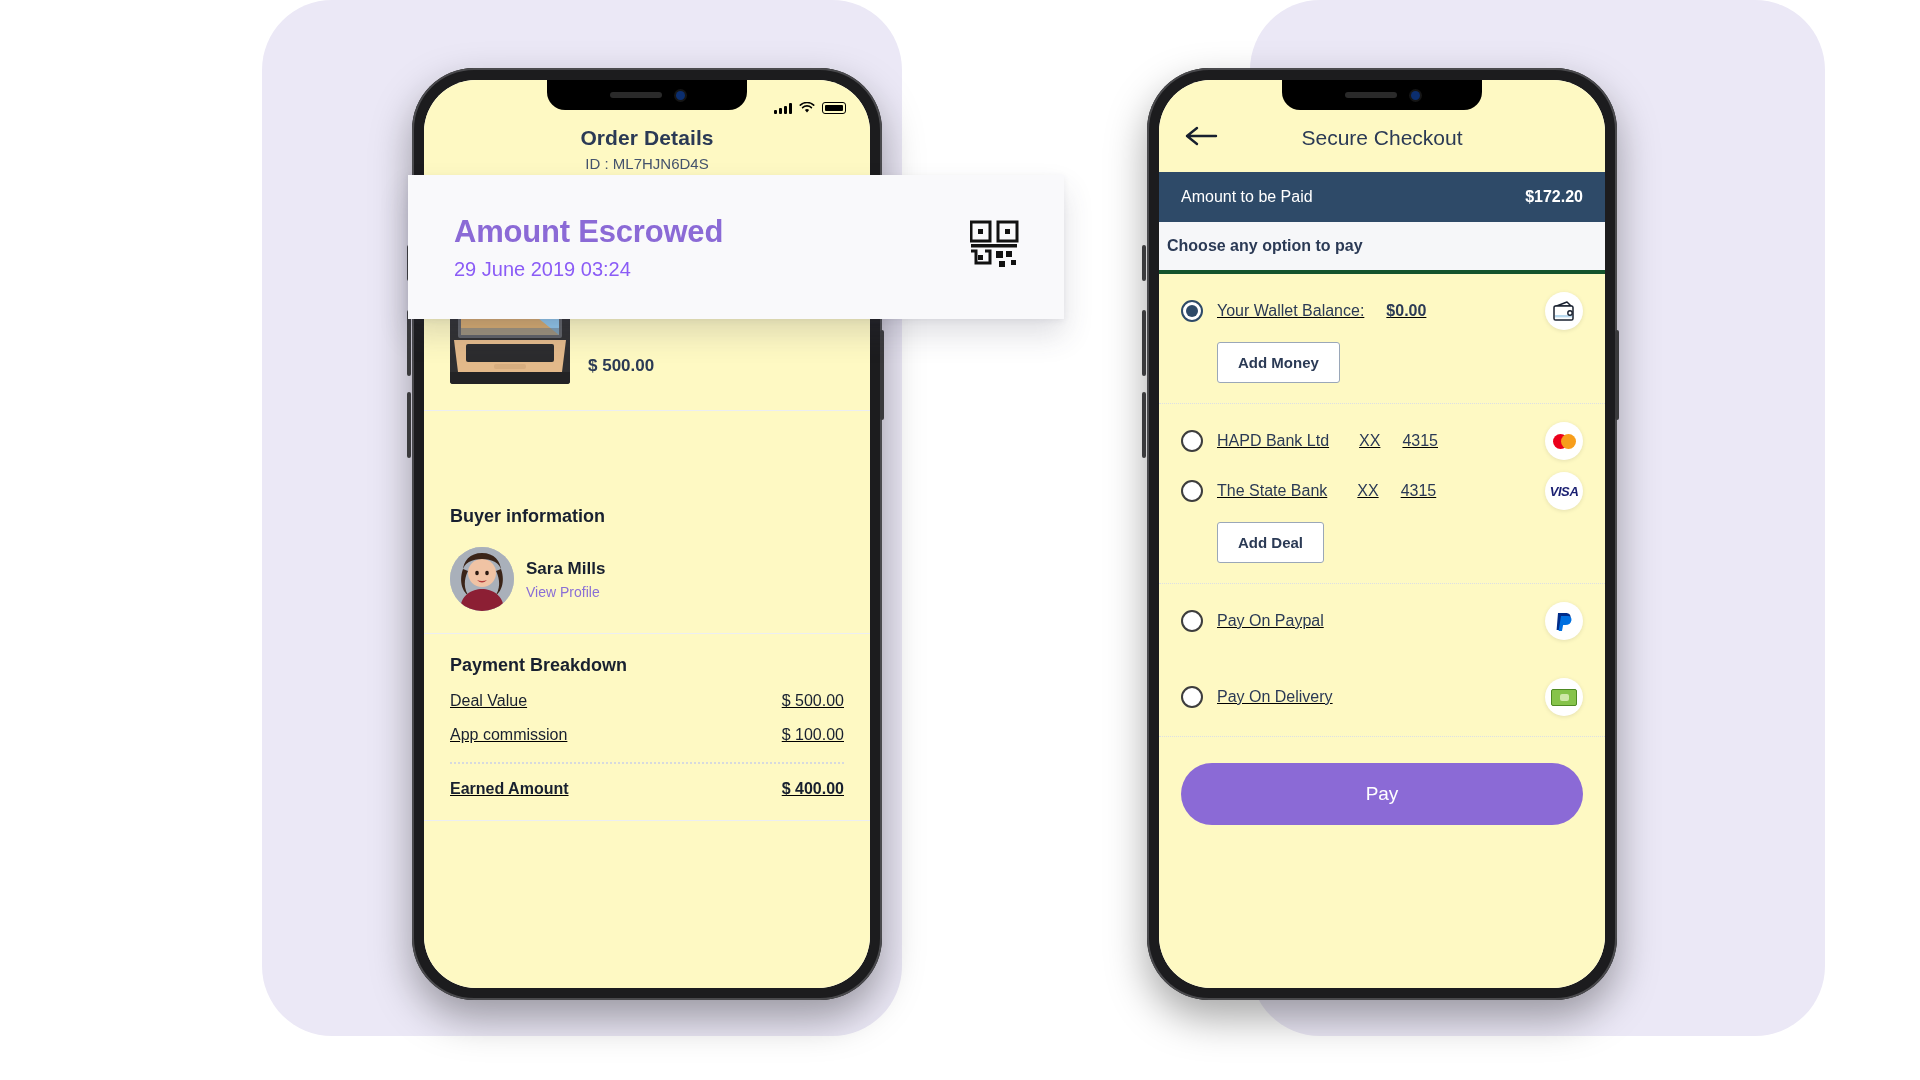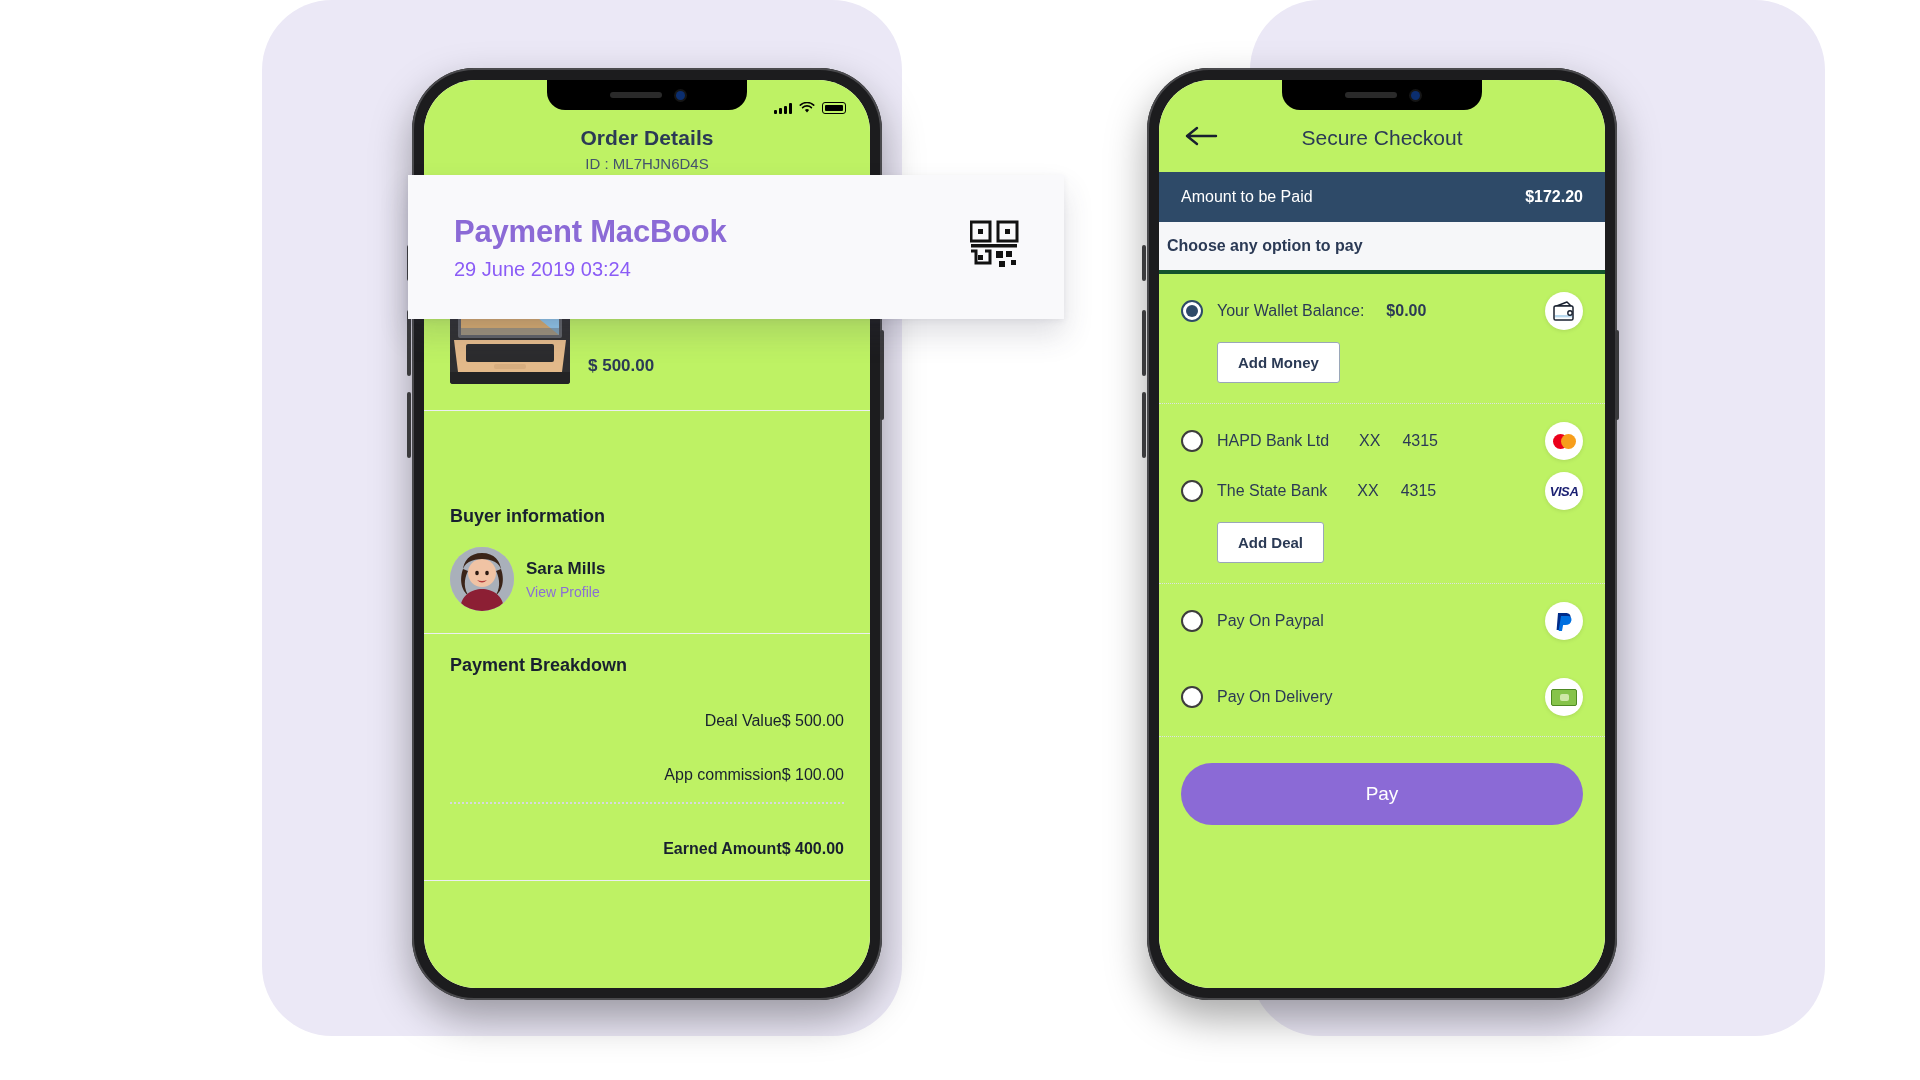--- a/index.html
+++ b/index.html
@@ -65,21 +65,21 @@
     display: flex; align-items: center; gap: 7px; z-index: 28;
   }
   .bars { display: flex; align-items: flex-end; gap: 2px; height: 11px; }
   .bars i { display: block; width: 3px; background: #000; border-radius: 1px; }
   .bars i:nth-child(1){height:4px}.bars i:nth-child(2){height:6px}
   .bars i:nth-child(3){height:8px}.bars i:nth-child(4){height:11px}
   .batt { width: 24px; height: 12px; border: 1.6px solid #000; border-radius: 3px; padding: 1.6px; }
   .batt span { display: block; width: 100%; height: 100%; background: #000; border-radius: 1px; }
 
   
-  .screen { position: absolute; inset: 0; background: #bef264; }
+  .screen { position: absolute; inset: 0; background: #fef9c3; }
   .ld-header { padding-top: 46px; text-align: center; }
   .ld-title  { font-size: 21px; font-weight: 700; color: #2b3a55; letter-spacing: .1px; }
   .ld-id     { font-size: 15px; color: #44536d; margin-top: 5px; }
 
   .ld-product {
     position: absolute; left: 0; right: 0; top: 182px;
     display: flex; gap: 18px; padding: 14px 26px 26px 26px;
     border-bottom: 1px solid #eceef2;
   }
   .ld-thumb { width: 120px; height: 108px; border-radius: 3px; overflow: hidden; flex: none; position: relative; }
@@ -88,21 +88,21 @@
   .ld-price { font-size: 17px; font-weight: 700; color: #2b3a55; margin-top: 32px; }
 
   .sec { padding: 22px 26px; border-bottom: 1px solid #eceef2; }
   .sec-title { font-size: 18px; font-weight: 700; color: #18202f; }
 
   .buyer-row { display: flex; align-items: center; gap: 12px; margin-top: 20px; }
   .avatar { width: 64px; height: 64px; border-radius: 50%; overflow: hidden; flex: none; position: relative; background:#b9bfc9; }
   .buyer-name { font-size: 17px; font-weight: 700; color: #18202f; }
   .buyer-link { font-size: 14px; color: #8a6fd6; margin-top: 5px; cursor: pointer; }
 
-  .pb-row { display: flex; justify-content: flex-end; align-items: center; margin-top: 36px; }
+  .pb-row { display: flex; justify-content: space-between; align-items: center; margin-top: 16px; text-decoration: underline; }
   .pb-label { font-size: 16px; color: #18202f; }
   .pb-val   { font-size: 16px; color: #18202f; }
   .pb-row.total .pb-label, .pb-row.total .pb-val { font-weight: 700; }
   .pb-divider { border-top: 2px dotted #d6d9de; margin-top: 18px; }
 
   .cancel-bar {
     padding: 20px 26px; background: #f9fafc;
     border-bottom: 1px solid #eceef2;
   }
   .cancel-text { font-size: 16px; color: #8b8f98; cursor: pointer; }
@@ -132,21 +132,21 @@
     padding: 16px 22px; font-size: 16px;
   }
   .amount-val { font-weight: 600; }
 
   .choose-bar {
     background: #f6f7f9; padding: 15px 8px;
     font-size: 16px; font-weight: 700; color: #2b3a55;
     border-bottom: 4px solid #14532d;
   }
 
-  .opt-group { border-bottom: 1px dotted #dcdfe4; padding: 18px 22px 20px 22px; }
+  .opt-group { border-bottom: 1px dotted #dcdfe4; padding: 18px 22px 20px 22px; text-decoration: underline; }
   .opt-group.last { border-bottom: none; }
   .opt-row { display: flex; align-items: center; gap: 14px; position: relative; padding: 8px 0; }
   .radio {
     width: 22px; height: 22px; border-radius: 50%;
     border: 2px solid #2e4a68; flex: none;
     display: flex; align-items: center; justify-content: center;
     cursor: pointer; background: #fff;
   }
   .radio.off { border-color: #3d3d3d; }
   .radio.on::after { content: ""; width: 12px; height: 12px; border-radius: 50%; background: #2e4a68; }
@@ -293,21 +293,21 @@
     </div>
   </div>
 
   <div class="side-btn sb-l1"></div>
   <div class="side-btn sb-l2"></div>
   <div class="side-btn sb-l3"></div>
   <div class="side-btn sb-r1"></div>
 
   <div class="escrow-card">
     <div>
-      <div class="escrow-status">Payment MacBook</div>
+      <div class="escrow-status">Amount Escrowed</div>
       <div class="escrow-date">29 June 2019 03:24</div>
     </div>
     <div>
       <svg width="50" height="50" viewBox="0 0 50 50">
         <rect x="1" y="2" width="19" height="19" fill="none" stroke="#111" stroke-width="3"></rect>
         <rect x="8" y="9" width="5" height="5" fill="#111"></rect>
         <rect x="28" y="2" width="19" height="19" fill="none" stroke="#111" stroke-width="3"></rect>
         <rect x="35" y="9" width="5" height="5" fill="#111"></rect>
         <rect x="1" y="24" width="46" height="3.5" fill="#111"></rect>
         <path d="M1 31 h5 v12 h14 v-12 h-5" fill="none" stroke="#111" stroke-width="3"></path>

